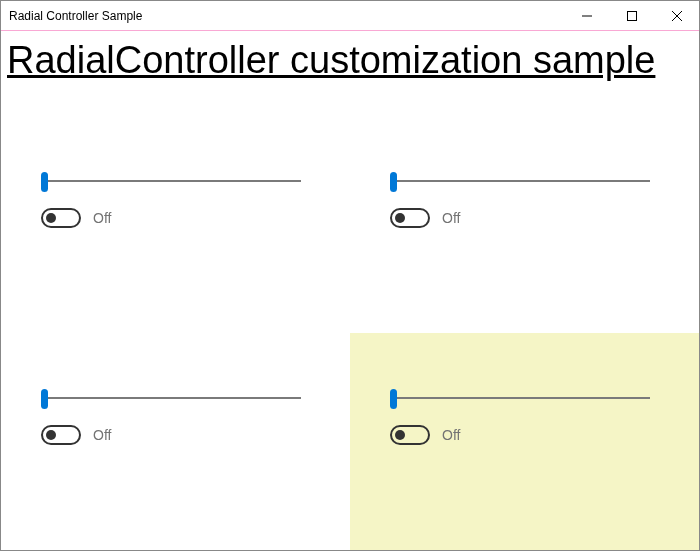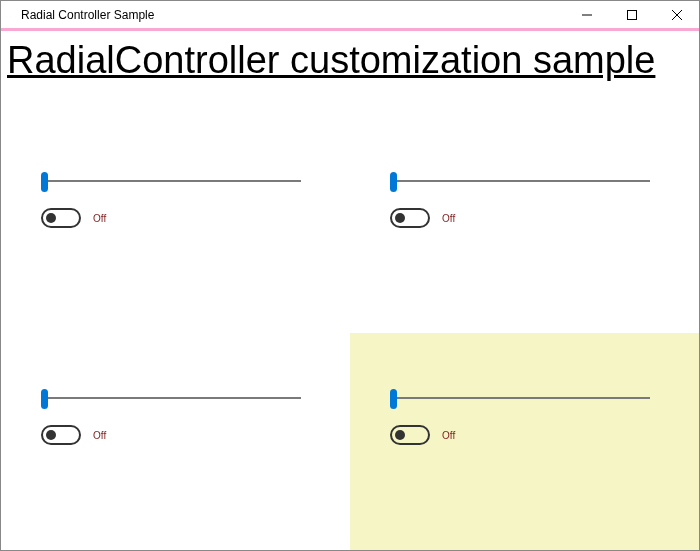--- a/index.html
+++ b/index.html
@@ -14,24 +14,24 @@
       font-family: "Segoe UI", Arial, sans-serif;
       overflow: hidden;
       border: 1px solid #888;
       position: relative;
     }
     .titlebar {
       height: 30px;
       display: flex;
       align-items: center;
       justify-content: space-between;
-      padding-left: 20px;
+      padding-left: 8px;
       font-size: 12px;
       color: #000;
-      border-bottom: 3px solid #f9a8d4;
+      border-bottom: 1px solid #f9a8d4;
     }
     .title-area {
       display: flex;
       align-items: center;
       gap: 6px;
     }
     .window-controls {
       display: flex;
       height: 100%;
     }
@@ -117,22 +117,22 @@
       position: absolute;
       top: 50%;
       left: 3px;
       width: 10px;
       height: 10px;
       background: #333;
       border-radius: 50%;
       transform: translateY(-50%);
     }
     .toggle-label {
-      font-size: 10px;
-      color: #7f1d1d;
+      font-size: 14px;
+      color: #737373;
       text-align: right;
     }
   </style>
 </head>
 <body>
 
 <div class="titlebar">
   <div class="title-area">
     <span>Radial Controller Sample</span>
   </div>

